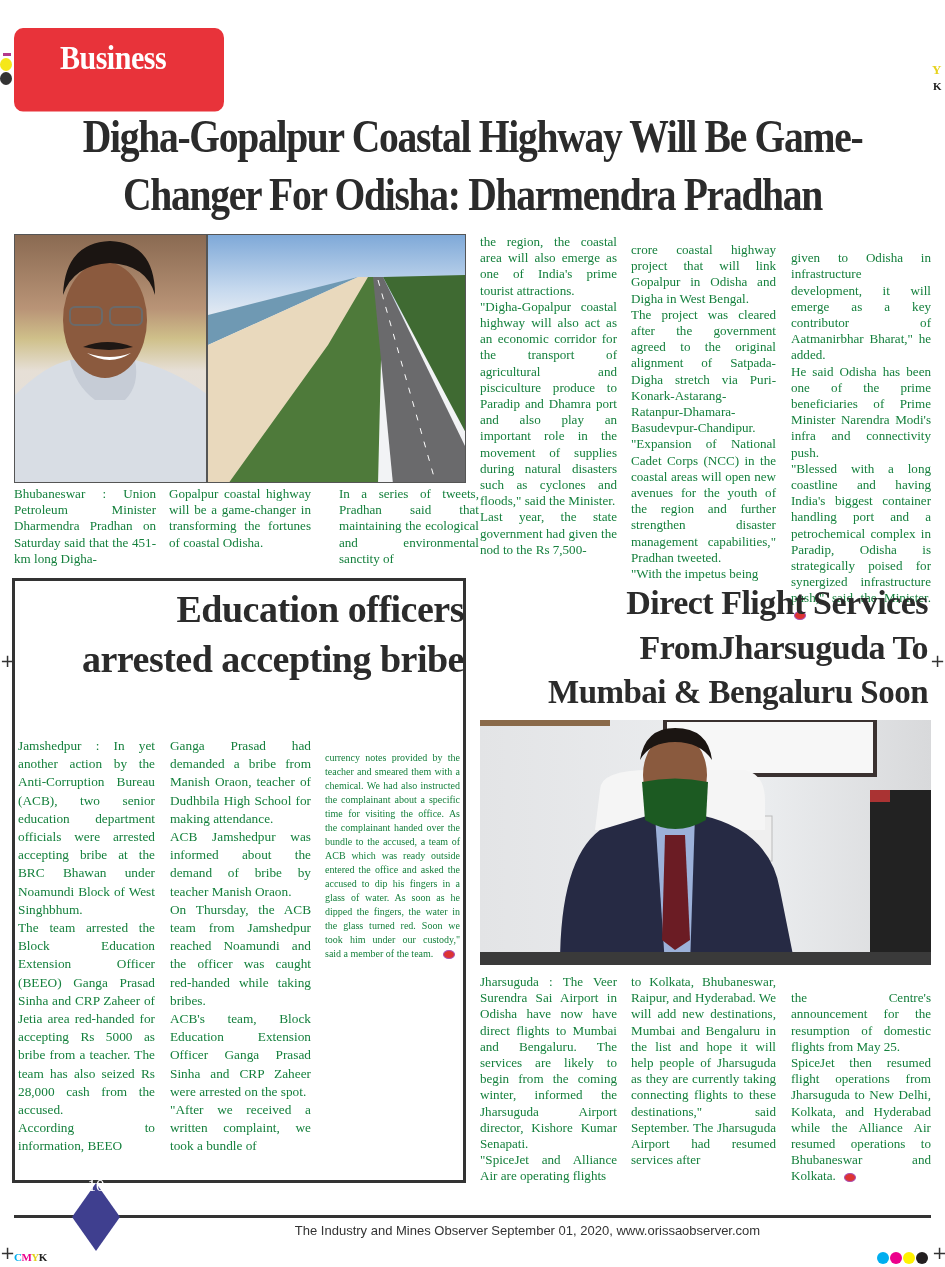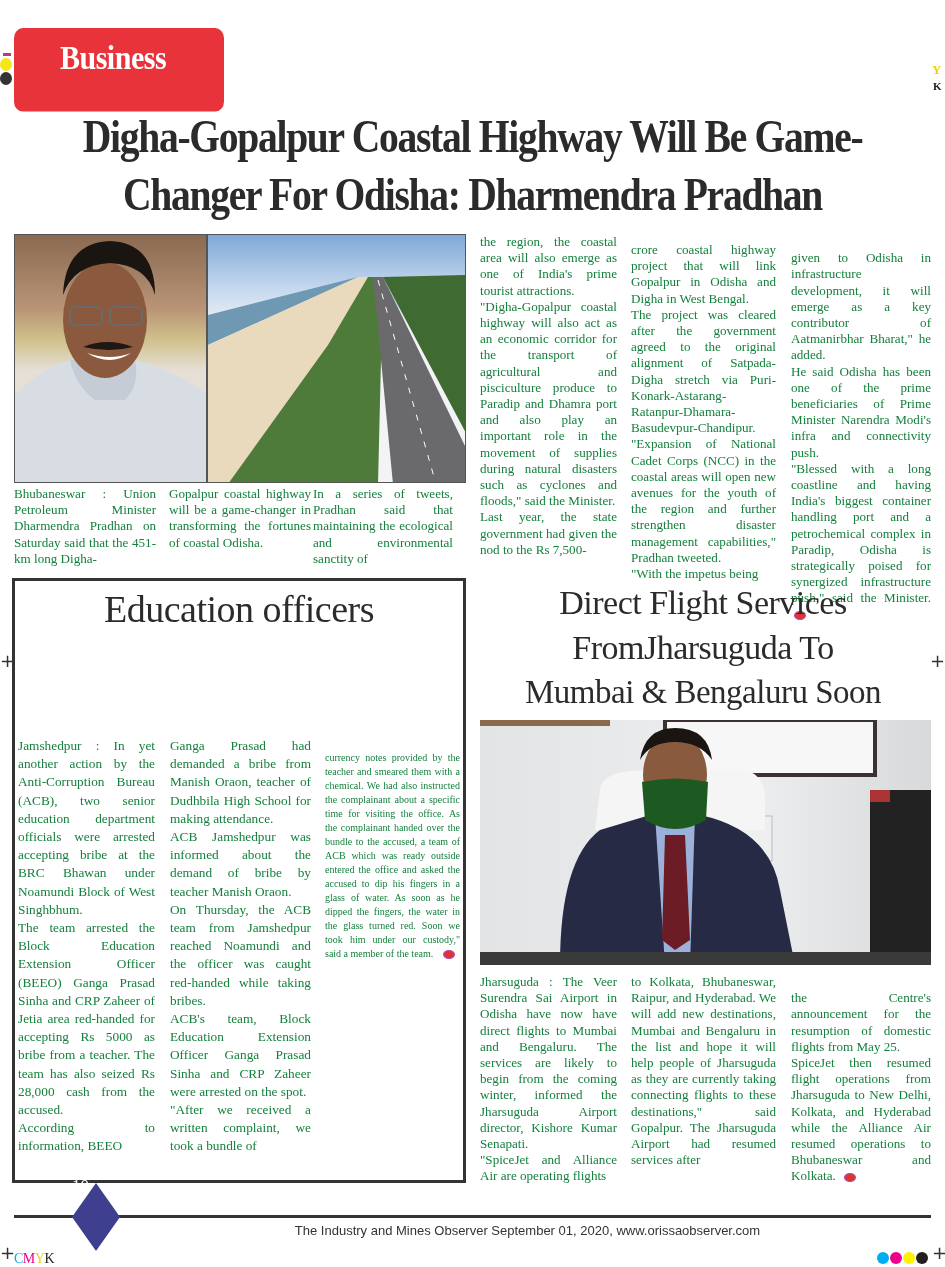--- a/index.html
+++ b/index.html
@@ -5,21 +5,21 @@
 *{box-sizing:border-box;margin:0;padding:0}
 html,body{width:945px;height:1267px;background:#fff;overflow:hidden}
 body{position:relative;font-family:"Liberation Serif","DejaVu Serif",serif;color:#2a2a2a}
 .abs{position:absolute}
 .section-tag{left:14px;top:28px;width:210px;height:76px;background:#e8333a;border-radius:9px;color:#fff;font-weight:bold;font-size:30px;letter-spacing:-0.5px;padding:10px 0 0 46px;transform:scaleY(1.1);transform-origin:top left}
 .reg-dot{border-radius:50%}
 .headline-main{left:0;top:108px;width:945px;text-align:center;font-size:46px;font-weight:bold;line-height:58px;color:#2b2b2b;letter-spacing:-1.5px;transform:scaleX(0.86);transform-origin:center top}
 .col{font-size:13.1px;line-height:16.2px;text-align:justify;color:#15803d;white-space:pre-line}
 .photo{overflow:hidden;border:1px solid #555}
 .box{border:3px solid #333}
-.sub-headline{text-align:center;font-weight:normal;color:#2b2b2b;letter-spacing:-0.5px}
+.sub-headline{text-align:right;font-weight:bold;color:#2b2b2b;letter-spacing:-0.5px}
 .stamp{display:inline-block;width:12px;height:9px;border-radius:50%;background:#d33;border:1px solid #aa4fb0;vertical-align:middle;margin-left:3px}
 .footer-rule{left:14px;top:1215px;width:917px;height:3px;background:#333}
 .page-diamond{left:72px;top:1183px;width:48px;height:68px}
 .footer-text{left:0;top:1223px;width:945px;text-align:center;font-family:"Liberation Sans",sans-serif;font-size:13px;color:#333;padding-left:110px}
 .cross{font-family:"DejaVu Sans",sans-serif;font-size:18px;color:#333;line-height:18px}
 </style>
 </head>
 <body>
 
 <div class="abs reg-dot" style="left:3px;top:53px;width:8px;height:3px;background:#b33a8c;border-radius:0"></div>
@@ -53,37 +53,38 @@
     <path d="M0,110 L150,42 L165,42 L40,249 L0,249Z" fill="#e9d9bd"></path>
     <path d="M20,249 L120,110 L160,42 L175,42 L170,249Z" fill="#4e7a3a"></path>
     <path d="M165,42 L175,42 L259,215 L259,249 L185,249Z" fill="#6a6a6c"></path>
     <path d="M175,42 L259,40 L259,200Z" fill="#3f6a32"></path>
     <line x1="170" y1="45" x2="228" y2="249" stroke="#fff" stroke-width="1" stroke-dasharray="6,8"></line>
   </svg>
 </div>
 
 <div class="abs col" style="left:14px;top:486px;width:142px">Bhubaneswar : Union Petroleum Minister Dharmendra Pradhan on Saturday said that the 451-km long Digha-</div>
 <div class="abs col" style="left:169px;top:486px;width:142px">Gopalpur coastal highway will be a game-changer in transforming the fortunes of coastal Odisha.</div>
-<div class="abs col" style="left:313px;top:486px;width:140px">In a series of tweets, Pradhan said that maintaining the ecological and environmental sanctity of</div>
+<div class="abs col" style="left:339px;top:486px;width:140px">In a series of tweets, Pradhan said that maintaining the ecological and environmental sanctity of</div>
 <div class="abs col" style="left:480px;top:234px;width:137px">the region, the coastal area will also emerge as one of India's prime tourist attractions.
 "Digha-Gopalpur coastal highway will also act as an economic corridor for the transport of agricultural and pisciculture produce to Paradip and Dhamra port and also play an important role in the movement of supplies during natural disasters such as cyclones and floods," said the Minister.
 Last year, the state government had given the nod to the Rs 7,500-</div>
 <div class="abs col" style="left:631px;top:242px;width:145px">crore coastal highway project that will link Gopalpur in Odisha and Digha in West Bengal.
 The project was cleared after the government agreed to the original alignment of Satpada-Digha stretch via Puri-Konark-Astarang-Ratanpur-Dhamara-Basudevpur-Chandipur.
 "Expansion of National Cadet Corps (NCC) in the coastal areas will open new avenues for the youth of the region and further strengthen disaster management capabilities," Pradhan tweeted.
 "With the impetus being</div>
 <div class="abs col" style="left:791px;top:234px;width:140px">
   <span>given to Odisha in infrastructure development, it will emerge as a key contributor of Aatmanirbhar Bharat," he added.
 He said Odisha has been one of the prime beneficiaries of Prime Minister Narendra Modi's infra and connectivity push.
 "Blessed with a long coastline and having India's biggest container handling port and a petrochemical complex in Paradip, Odisha is strategically poised for synergized infrastructure push," said the Minister.</span><span class="stamp"></span>
 </div>
 
 <div class="abs box" style="left:12px;top:578px;width:454px;height:605px"></div>
 <div class="abs sub-headline" style="left:14px;top:584px;width:450px;font-size:38px;line-height:50px">
   <div>Education officers</div>
+  <div>arrested accepting bribe</div>
 </div>
 <div class="abs col" style="left:18px;top:737px;width:137px;font-size:13.3px;line-height:18.2px">Jamshedpur : In yet another action by the Anti-Corruption Bureau (ACB), two senior education department officials were arrested accepting bribe at the BRC Bhawan under Noamundi Block of West Singhbhum.
 The team arrested the Block Education Extension Officer (BEEO) Ganga Prasad Sinha and CRP Zaheer of Jetia area red-handed for accepting Rs 5000 as bribe from a teacher. The team has also seized Rs 28,000 cash from the accused.
 According to information, BEEO</div>
 <div class="abs col" style="left:170px;top:737px;width:141px;font-size:13.3px;line-height:18.2px">Ganga Prasad had demanded a bribe from Manish Oraon, teacher of Dudhbila High School for making attendance.
 ACB Jamshedpur was informed about the demand of bribe by teacher Manish Oraon.
 On Thursday, the ACB team from Jamshedpur reached Noamundi and the officer was caught red-handed while taking bribes.
 ACB's team, Block Education Extension Officer Ganga Prasad Sinha and CRP Zaheer were arrested on the spot.
 "After we received a written complaint, we took a bundle of</div>
 <div class="abs col" style="left:325px;top:737px;width:135px;font-size:10px;line-height:14px">
@@ -107,39 +108,39 @@
     <path d="M175,95 L215,95 L210,245 L185,245Z" fill="#9cb1d9"></path>
     <path d="M185,115 L205,115 L210,220 L195,230 L182,220Z" fill="#6b1c24"></path>
     <ellipse cx="195" cy="55" rx="32" ry="42" fill="#8a5a3e"></ellipse>
     <path d="M160,40 Q165,8 195,8 Q228,8 232,40 Q220,22 195,22 Q170,22 160,40Z" fill="#1b1512"></path>
     <path d="M162,62 Q195,55 228,62 L226,100 Q195,118 165,100Z" fill="#1c5a22"></path>
     <rect x="0" y="232" width="451" height="13" fill="#3a3a3a"></rect>
   </svg>
 </div>
 <div class="abs col" style="left:480px;top:974px;width:137px">Jharsuguda : The Veer Surendra Sai Airport in Odisha have now have direct flights to Mumbai and Bengaluru. The services are likely to begin from the coming winter, informed the Jharsuguda Airport director, Kishore Kumar Senapati.
 "SpiceJet and Alliance Air are operating flights</div>
-<div class="abs col" style="left:631px;top:974px;width:145px">to Kolkata, Bhubaneswar, Raipur, and Hyderabad. We will add new destinations, Mumbai and Bengaluru in the list and hope it will help people of Jharsuguda as they are currently taking connecting flights to these destinations," said Gopalpur. The Jharsuguda Airport had resumed services after</div>
+<div class="abs col" style="left:631px;top:974px;width:145px">to Kolkata, Bhubaneswar, Raipur, and Hyderabad. We will add new destinations, Mumbai and Bengaluru in the list and hope it will help people of Jharsuguda as they are currently taking connecting flights to these destinations," said September. The Jharsuguda Airport had resumed services after</div>
 <div class="abs col" style="left:791px;top:974px;width:140px">
   <span>the Centre's announcement for the resumption of domestic flights from May 25.
 SpiceJet then resumed flight operations from Jharsuguda to New Delhi, Kolkata, and Hyderabad while the Alliance Air resumed operations to Bhubaneswar and Kolkata.</span><span class="stamp" style="margin-left:8px"></span>
 </div>
 
 <div class="abs cross" style="left:0;top:652px">+</div>
 <div class="abs cross" style="left:930px;top:652px">+</div>
 <div class="abs cross" style="left:0;top:1244px">+</div>
 <div class="abs cross" style="left:932px;top:1244px">+</div>
 
 <div class="abs footer-rule"></div>
 <svg class="abs page-diamond" viewBox="0 0 48 68">
   <polygon points="24,0 48,34 24,68 0,34" fill="#3f3f8f"></polygon>
 </svg>
-<div class="abs" style="left:72px;top:1176px;width:48px;text-align:left;color:#fff;font-size:17px">10</div>
+<div class="abs" style="left:72px;top:1176px;width:48px;text-align:center;color:#fff;font-size:17px">10</div>
 <div class="abs footer-text">The Industry and Mines Observer September 01, 2020, www.orissaobserver.com</div>
 
-<div class="abs" style="left:14px;top:1251px;font-size:14px;font-weight:normal;letter-spacing:-0.5px">
+<div class="abs" style="left:14px;top:1251px;font-size:11px;font-weight:bold;letter-spacing:-0.5px">
   <span style="color:#00aeef">C</span><span style="color:#ec008c">M</span><span style="color:#e3d21c">Y</span><span style="color:#222">K</span>
 </div>
 <div class="abs" style="left:877px;top:1252px;display:flex;gap:1px">
   <span class="reg-dot" style="width:12px;height:12px;background:#00aeef;display:block"></span>
   <span class="reg-dot" style="width:12px;height:12px;background:#ec008c;display:block"></span>
   <span class="reg-dot" style="width:12px;height:12px;background:#fff200;display:block"></span>
   <span class="reg-dot" style="width:12px;height:12px;background:#231f20;display:block"></span>
 </div>
 
 </body></html>

